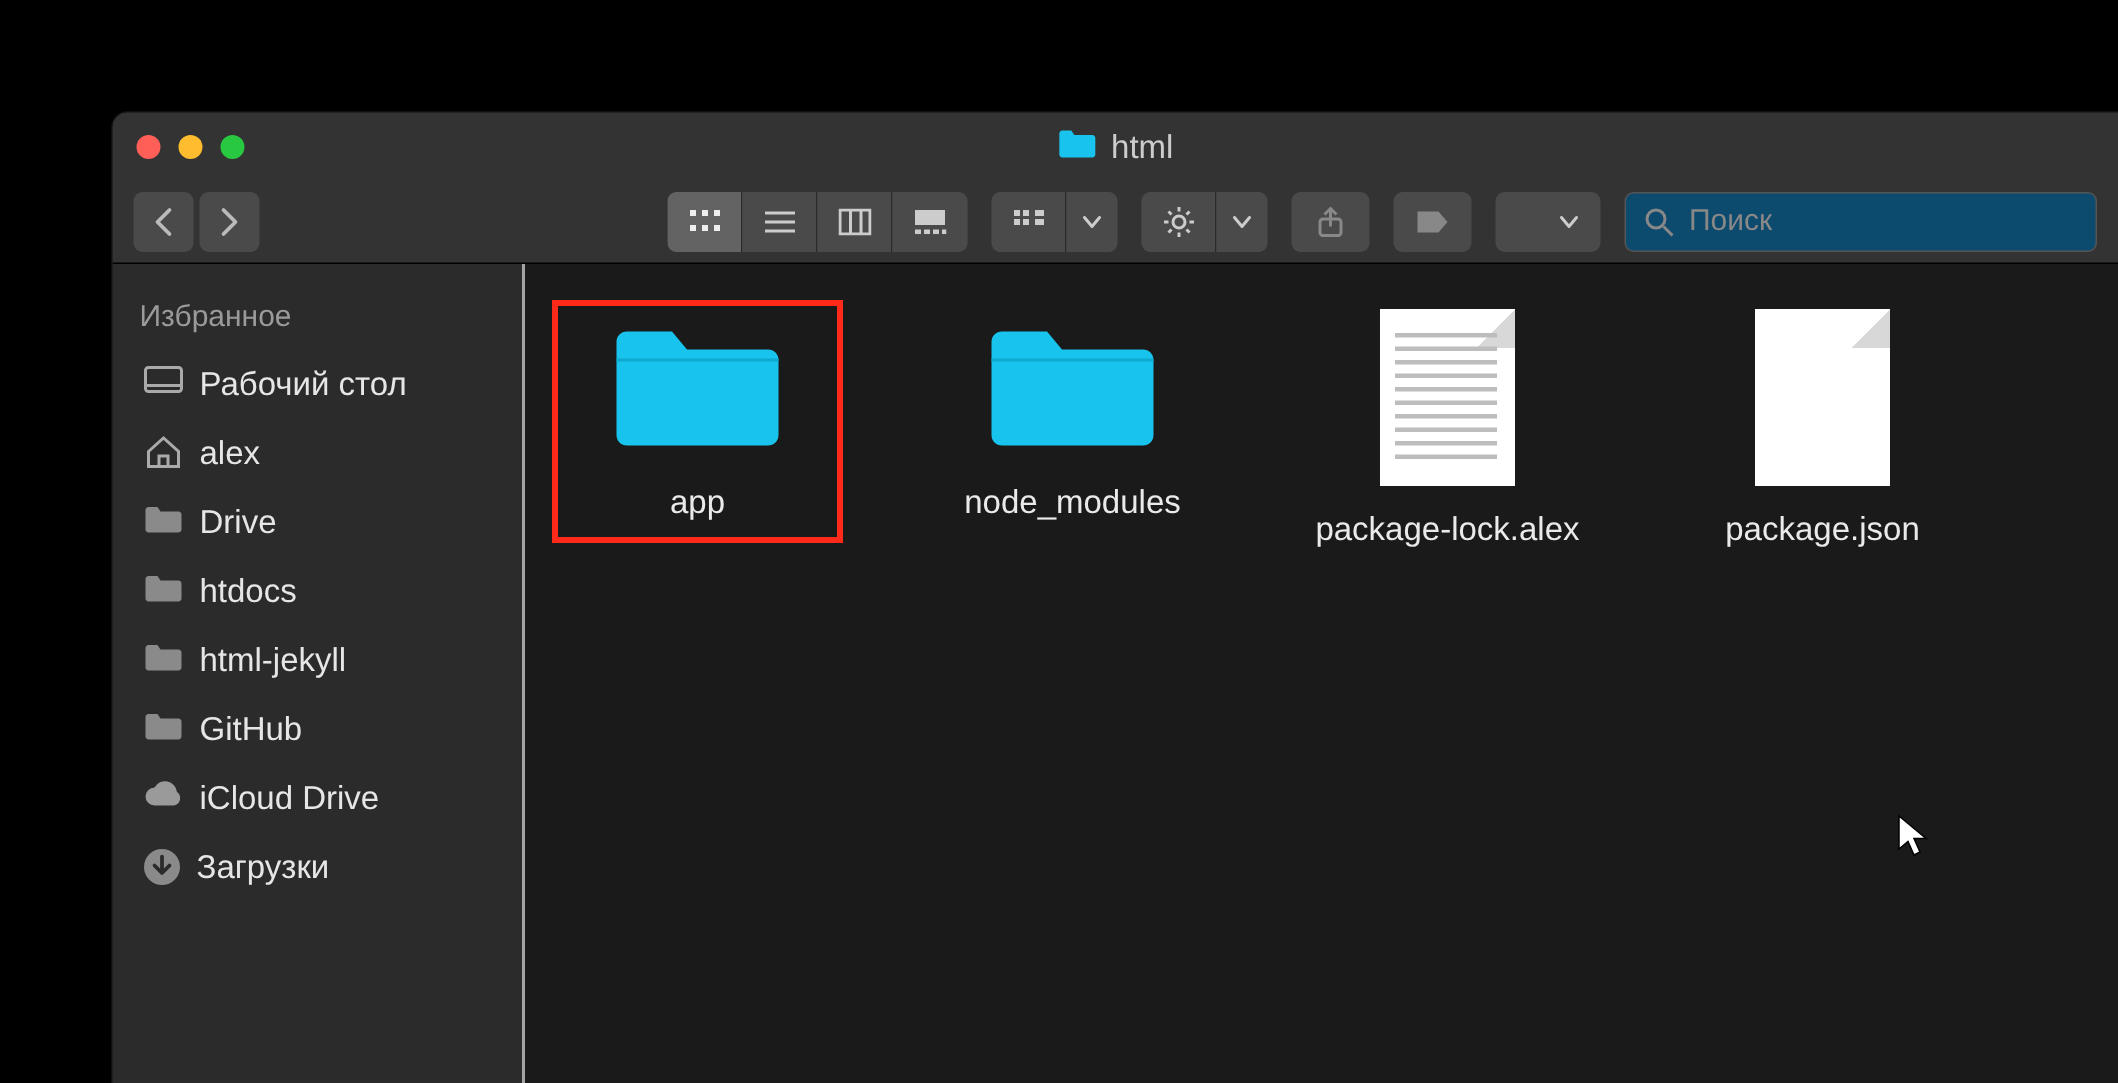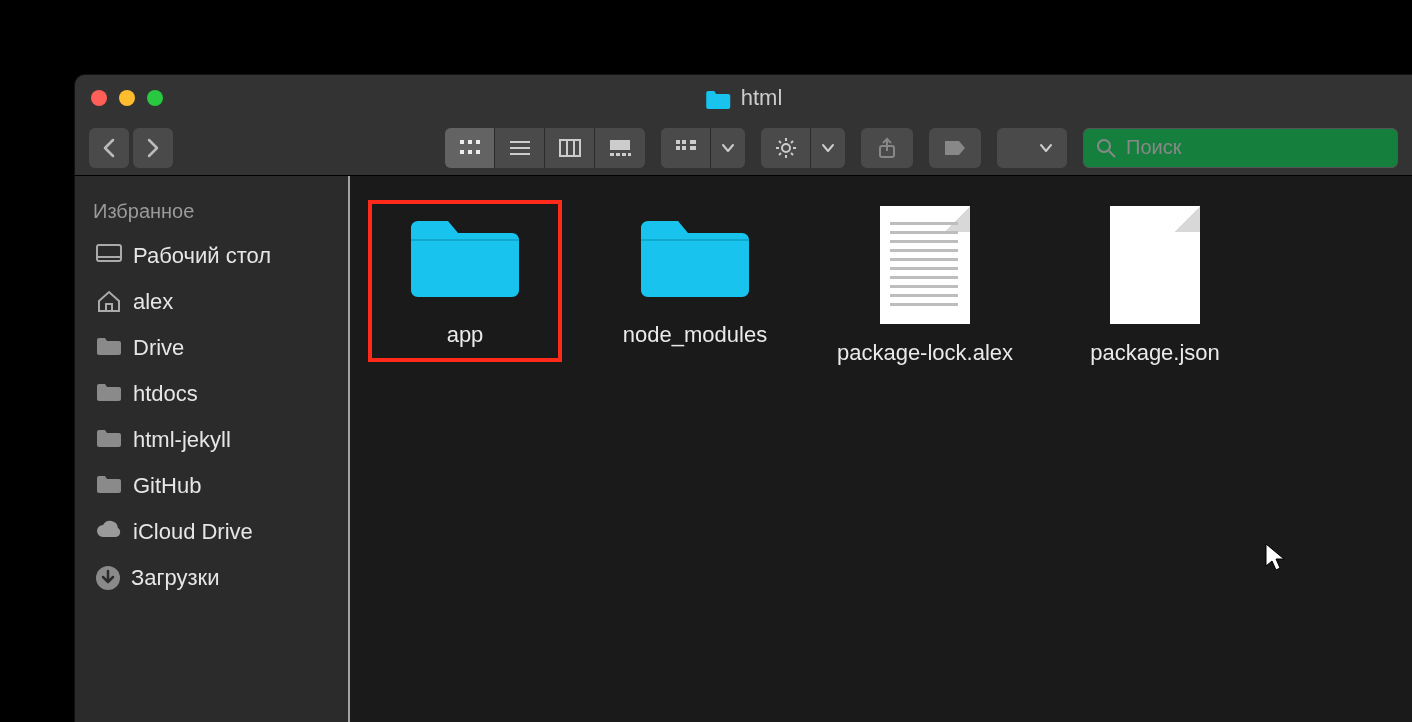--- a/index.html
+++ b/index.html
@@ -29,21 +29,21 @@
   .light { width: 16px; height: 16px; border-radius: 50%; }
   .light.close { background: #ff5f57; }
   .light.min   { background: #febc2e; }
   .light.zoom  { background: #28c840; }
   .title-center {
     position: absolute;
     left: 50%;
     top: 50%;
     transform: translate(-50%, -50%);
     display: flex;
-    align-items: flex-end;
+    align-items: flex-start;
     gap: 10px;
     font-size: 22px;
     color: #ccc;
   }
   .title-folder-icon svg { display: block; }
   .toolbar {
     height: 56px;
     background: #333333;
     border-bottom: 1px solid #000;
     display: flex;
@@ -67,21 +67,21 @@
   .seg-btn.active { background: #636363; }
   .combo { display: flex; }
   .combo .seg-btn { border-right: 1px solid #2a2a2a; }
   .combo .seg-btn:last-child { border-right: none; width: 34px; }
   .single-btn { width: 52px; cursor: pointer; }
   .dropdown-only { width: 70px; cursor: pointer; justify-content: flex-end; padding-right: 14px;}
   .search-wrap {
     flex: 1;
     min-width: 180px;
     height: 40px;
-    background: #15803d;
+    background: #0c4a6e;
     border: 1px solid #555;
     border-radius: 6px;
     display: flex;
     align-items: center;
     padding: 0 12px;
     gap: 10px;
   }
   .search-wrap input {
     flex: 1;
     background: transparent;
@@ -119,21 +119,21 @@
     cursor: pointer;
   }
   .sidebar-item svg { flex: 0 0 auto; }
 
   .content {
     flex: 1;
     background: #1a1a1a;
     padding: 26px 20px;
     display: flex;
     align-items: flex-start;
-    gap: 40px;
+    gap: 60px;
     position: relative;
   }
   .item {
     width: 190px;
     display: flex;
     flex-direction: column;
     align-items: center;
     gap: 14px;
     padding-top: 4px;
     cursor: pointer;

